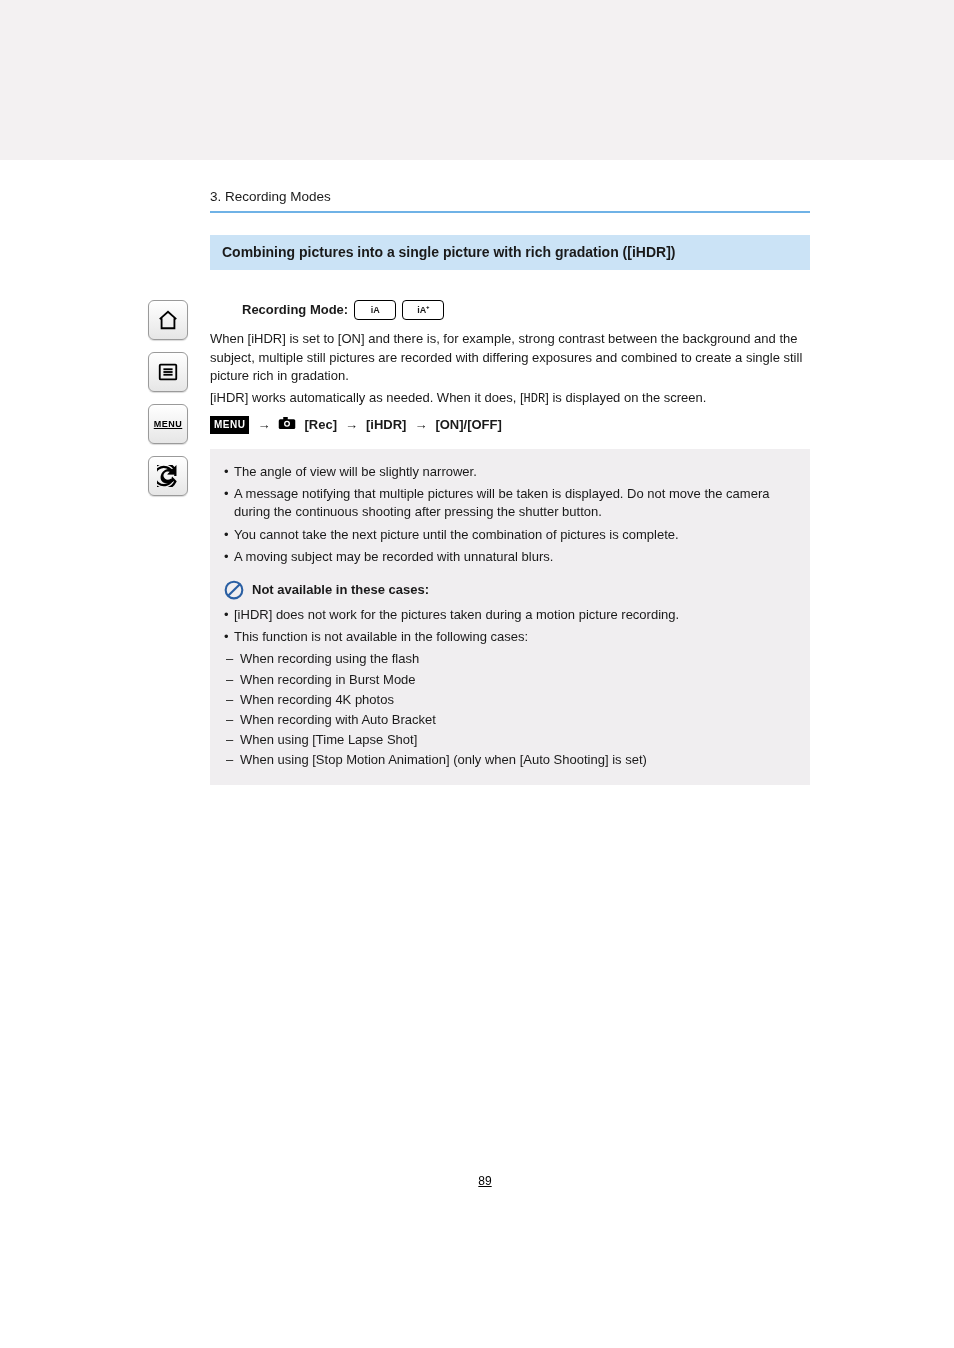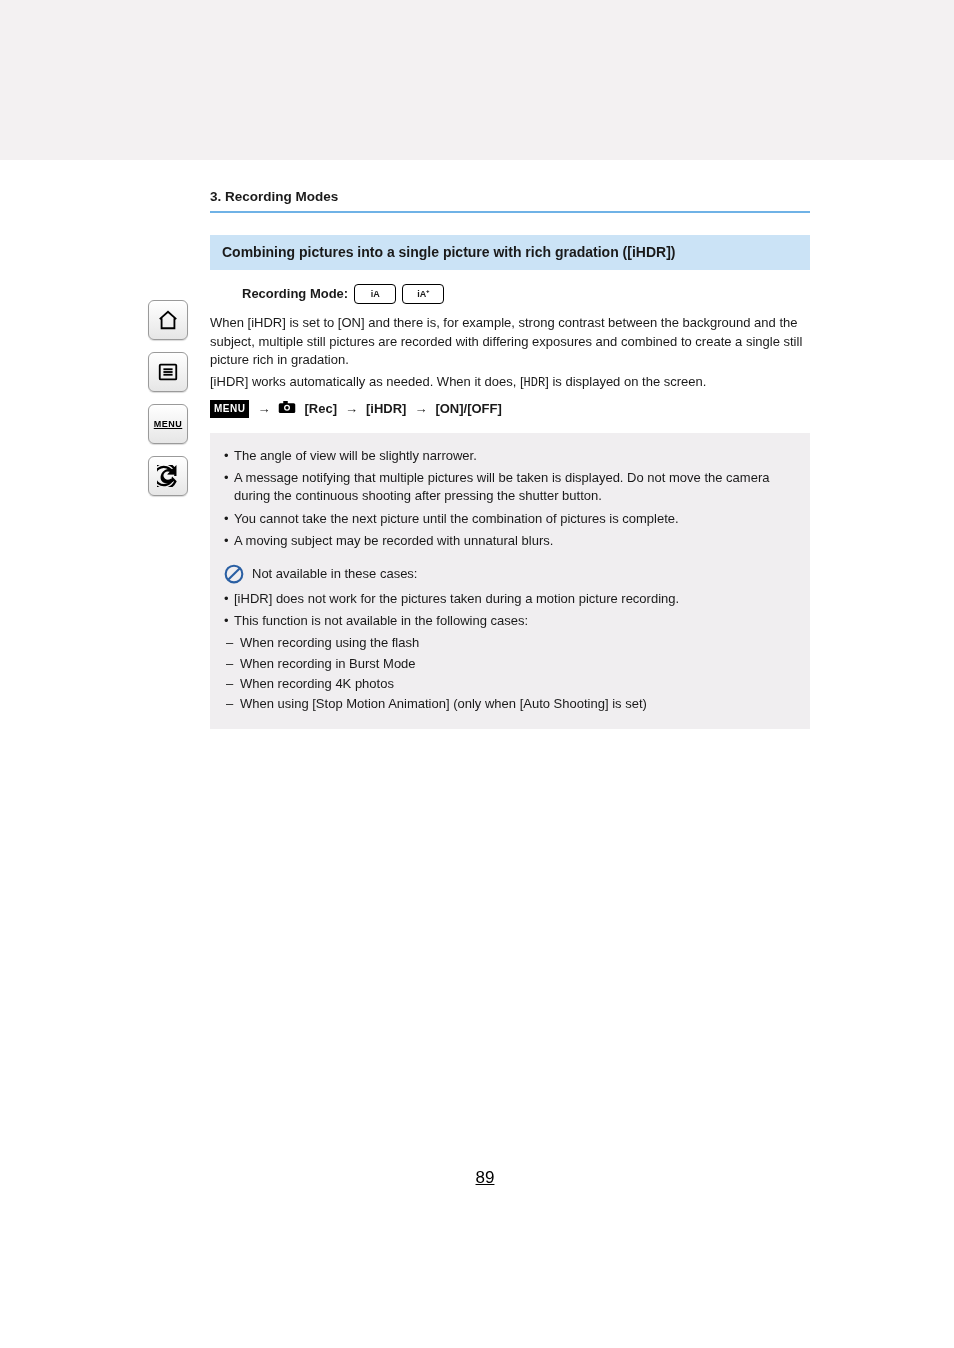--- a/index.html
+++ b/index.html
@@ -40,33 +40,32 @@
     top: 188px;
     width: 600px;
     font-size: 13px;
     color: #1a1a1a;
     line-height: 1.4;
   }
   .breadcrumb {
     font-size: 13.5px;
     color: #1a1a1a;
     margin-bottom: 4px;
-    font-weight: bold;
   }
   .hr-top {
     border: none;
     border-top: 2px solid #6fb2e6;
     margin-bottom: 22px;
   }
   .section-title {
     background: #cbe3f6;
     padding: 8px 12px;
     font-weight: bold;
     font-size: 14px;
-    margin-bottom: 14px;
+    margin-bottom: 30px;
   }
   .rec-mode-row {
     display: flex;
     align-items: center;
     gap: 6px;
     margin-bottom: 10px;
   }
   .rec-mode-label { font-weight: bold; padding-left: 32px; }
   .mode-icon {
     display: inline-flex;
@@ -105,39 +104,39 @@
   }
   .note-box ul, .sublist { list-style: none; }
   .note-box li { position: relative; padding-left: 10px; margin-bottom: 4px; }
   .note-box li::before { content: "•"; position: absolute; left: 0; top: 0; }
   .na-header {
     display: flex;
     align-items: center;
     gap: 8px;
     margin: 14px 0 6px 0;
   }
-  .na-title { font-weight: normal; }
+  .na-title { font-weight: bold; }
   .sublist li { position: relative; padding-left: 14px; margin-left: 2px; margin-bottom: 2px; }
   .sublist li::before { content: "–"; position: absolute; left: 0; top: 0; }
   .inline-glyph {
     font-family: "Courier New", monospace;
     font-size: 12px;
   }
   .raw-glyph {
     font-family: Arial, sans-serif;
     font-weight: bold;
     font-size: 11px;
     letter-spacing: -0.5px;
   }
   .page-num {
     position: absolute;
     left: 16px; right: 0;
     bottom: 160px;
     text-align: center;
-    font-size: 17px;
+    font-size: 12px;
     text-decoration: underline;
   }
   .quality-wrap { white-space: nowrap; }
 </style>
 </head>
 <body>
 
 <div class="top-band"></div>
 
 <div class="sidebar">
@@ -219,18 +218,20 @@
 
     <ul>
       <li>[iHDR] does not work for the pictures taken during a motion picture recording.</li>
       <li>This function is not available in the following cases:</li>
     </ul>
 
     <ul class="sublist">
       <li>When recording using the flash</li>
       <li>When recording in Burst Mode</li>
       <li>When recording 4K photos</li>
+      <li>When recording with Auto Bracket</li>
+      <li>When using [Time Lapse Shot]</li>
       <li>When using [Stop Motion Animation] (only when [Auto Shooting] is set)</li>
     </ul>
   </div>
 </div>
 
 <div class="page-num">89</div>
 
 </body></html>

